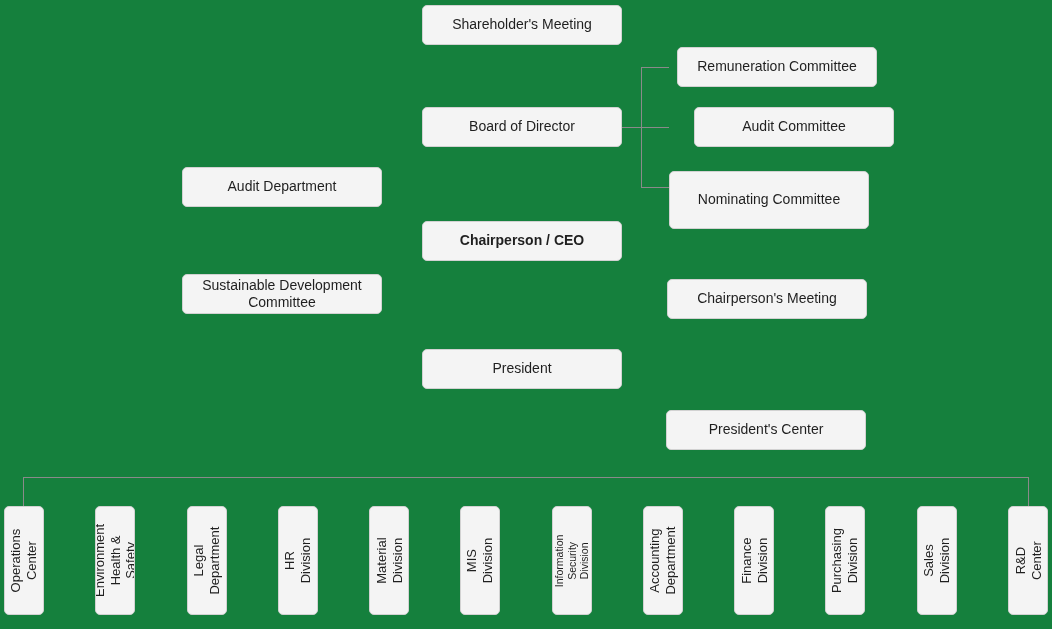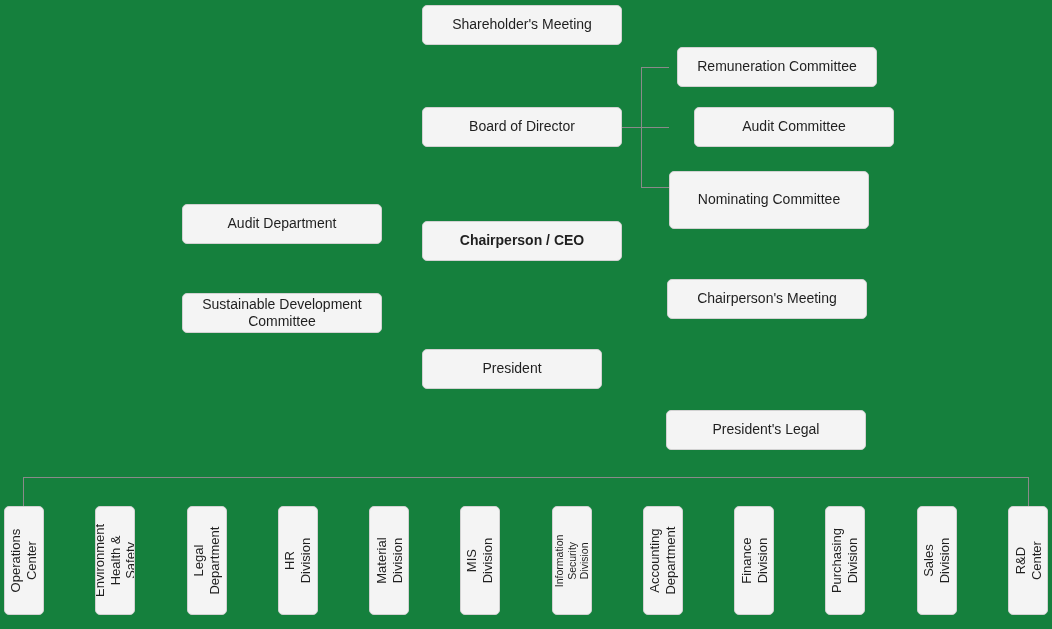--- a/index.html
+++ b/index.html
@@ -89,35 +89,35 @@
   <div class="conn-h" style="left:23px; top:477px; width:1006px;"></div>
   <div class="conn-v" style="left:23px; top:477px; height:29px;"></div>
   <div class="conn-v" style="left:1028px; top:477px; height:29px;"></div>
 
   <div class="node" style="left:422px; top:5px; width:200px; height:40px;">Shareholder's Meeting</div>
 
   <div class="node" style="left:422px; top:107px; width:200px; height:40px;">Board of Director</div>
 
   <div class="node" style="left:422px; top:221px; width:200px; height:40px;font-weight:bold;">Chairperson / CEO</div>
 
-  <div class="node" style="left:422px; top:349px; width:180px; height:40px;">President</div>
+  <div class="node" style="left:422px; top:349px; width:200px; height:40px;">President</div>
 
   <div class="node" style="left:669px; top:47px; width:200px; height:40px;margin-left:8px;">Remuneration Committee</div>
 
   <div class="node" style="left:694px; top:107px; width:200px; height:40px;">Audit Committee</div>
 
   <div class="node" style="left:669px; top:171px; width:200px; height:58px;">Nominating Committee</div>
 
   <div class="node" style="left:667px; top:279px; width:200px; height:40px;">Chairperson's Meeting</div>
 
-  <div class="node" style="left:666px; top:410px; width:200px; height:40px;">President's Legal</div>
+  <div class="node" style="left:666px; top:410px; width:200px; height:40px;">President's Center</div>
 
-  <div class="node" style="left:182px; top:167px; width:200px; height:40px;margin-top:37px;">Audit Department</div>
+  <div class="node" style="left:182px; top:167px; width:200px; height:40px;">Audit Department</div>
 
-  <div class="node" style="left:182px; top:293px; width:200px; height:40px;">Sustainable Development
+  <div class="node" style="left:182px; top:274px; width:200px; height:40px;">Sustainable Development
 Committee</div>
 
   <div id="divisions-row">
       <div class="node-vert" style="left: 4px; top: 506px; width: 40px; height: 109px;">
         <span class="vlabel" style="width: 99px;">Operations
 Center</span>
       </div>
       <div class="node-vert" style="left: 95px; top: 506px; width: 40px; height: 109px;">
         <span class="vlabel" style="width: 99px;">Environment
 Health &amp; Safety</span>

